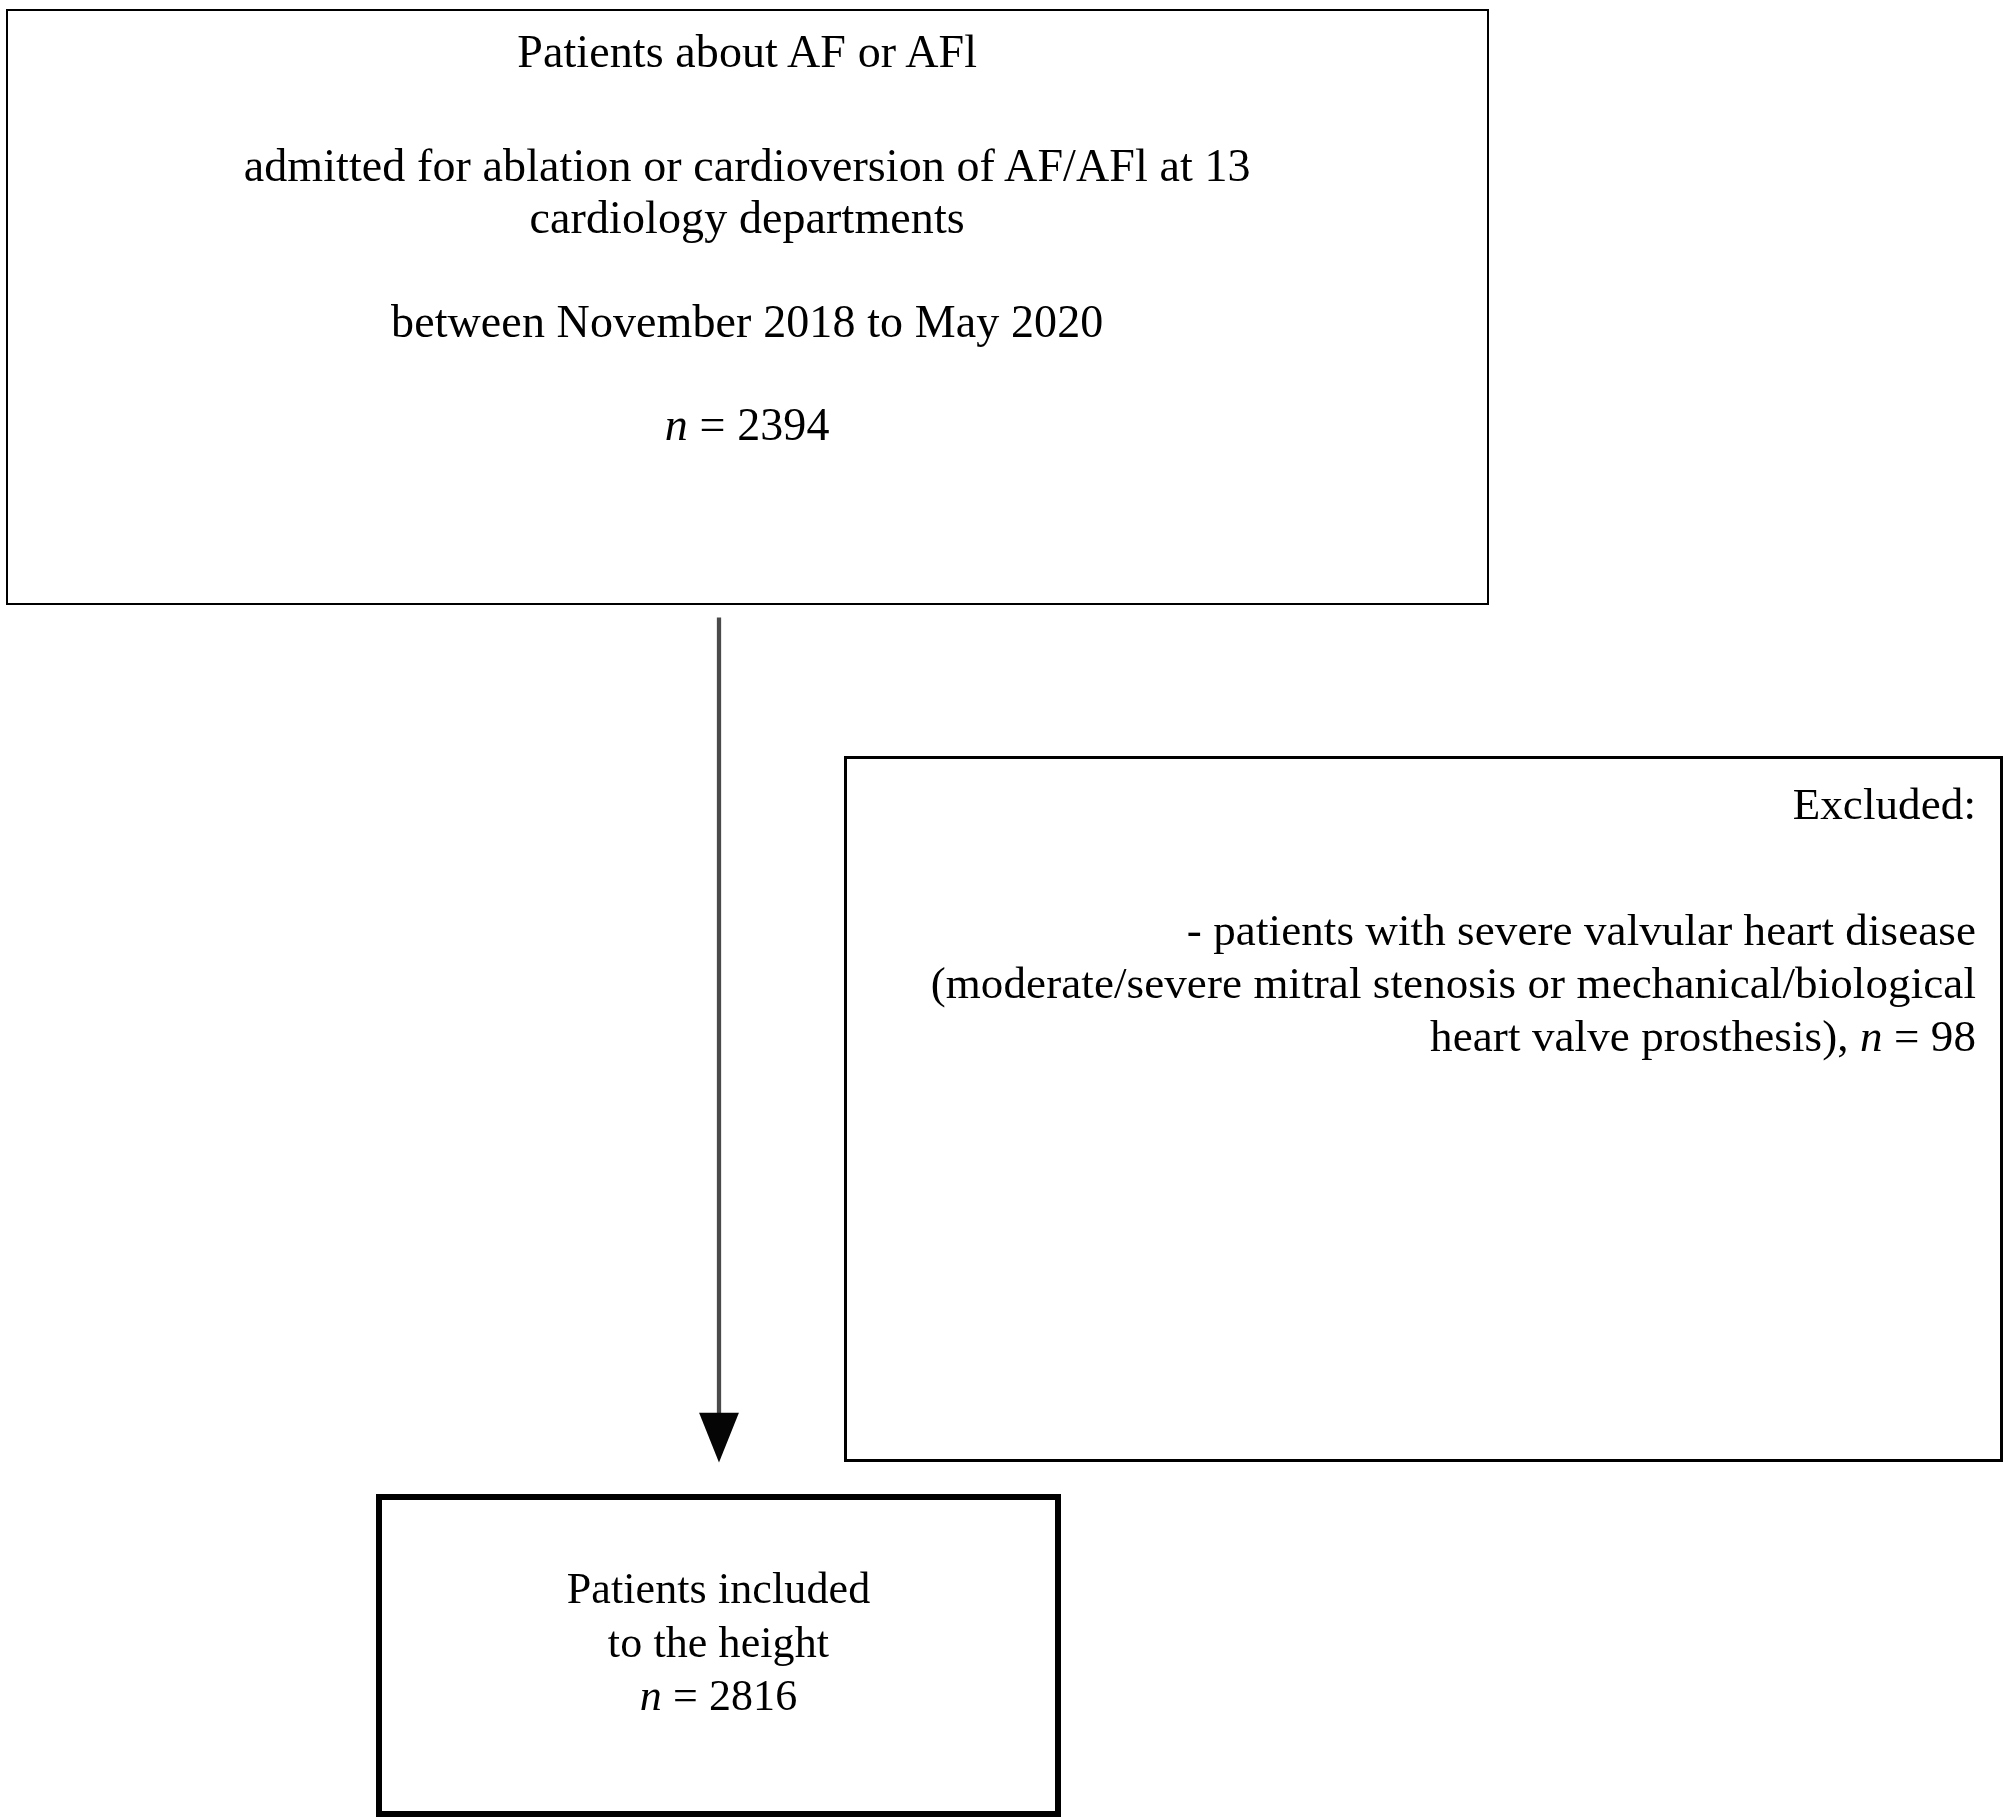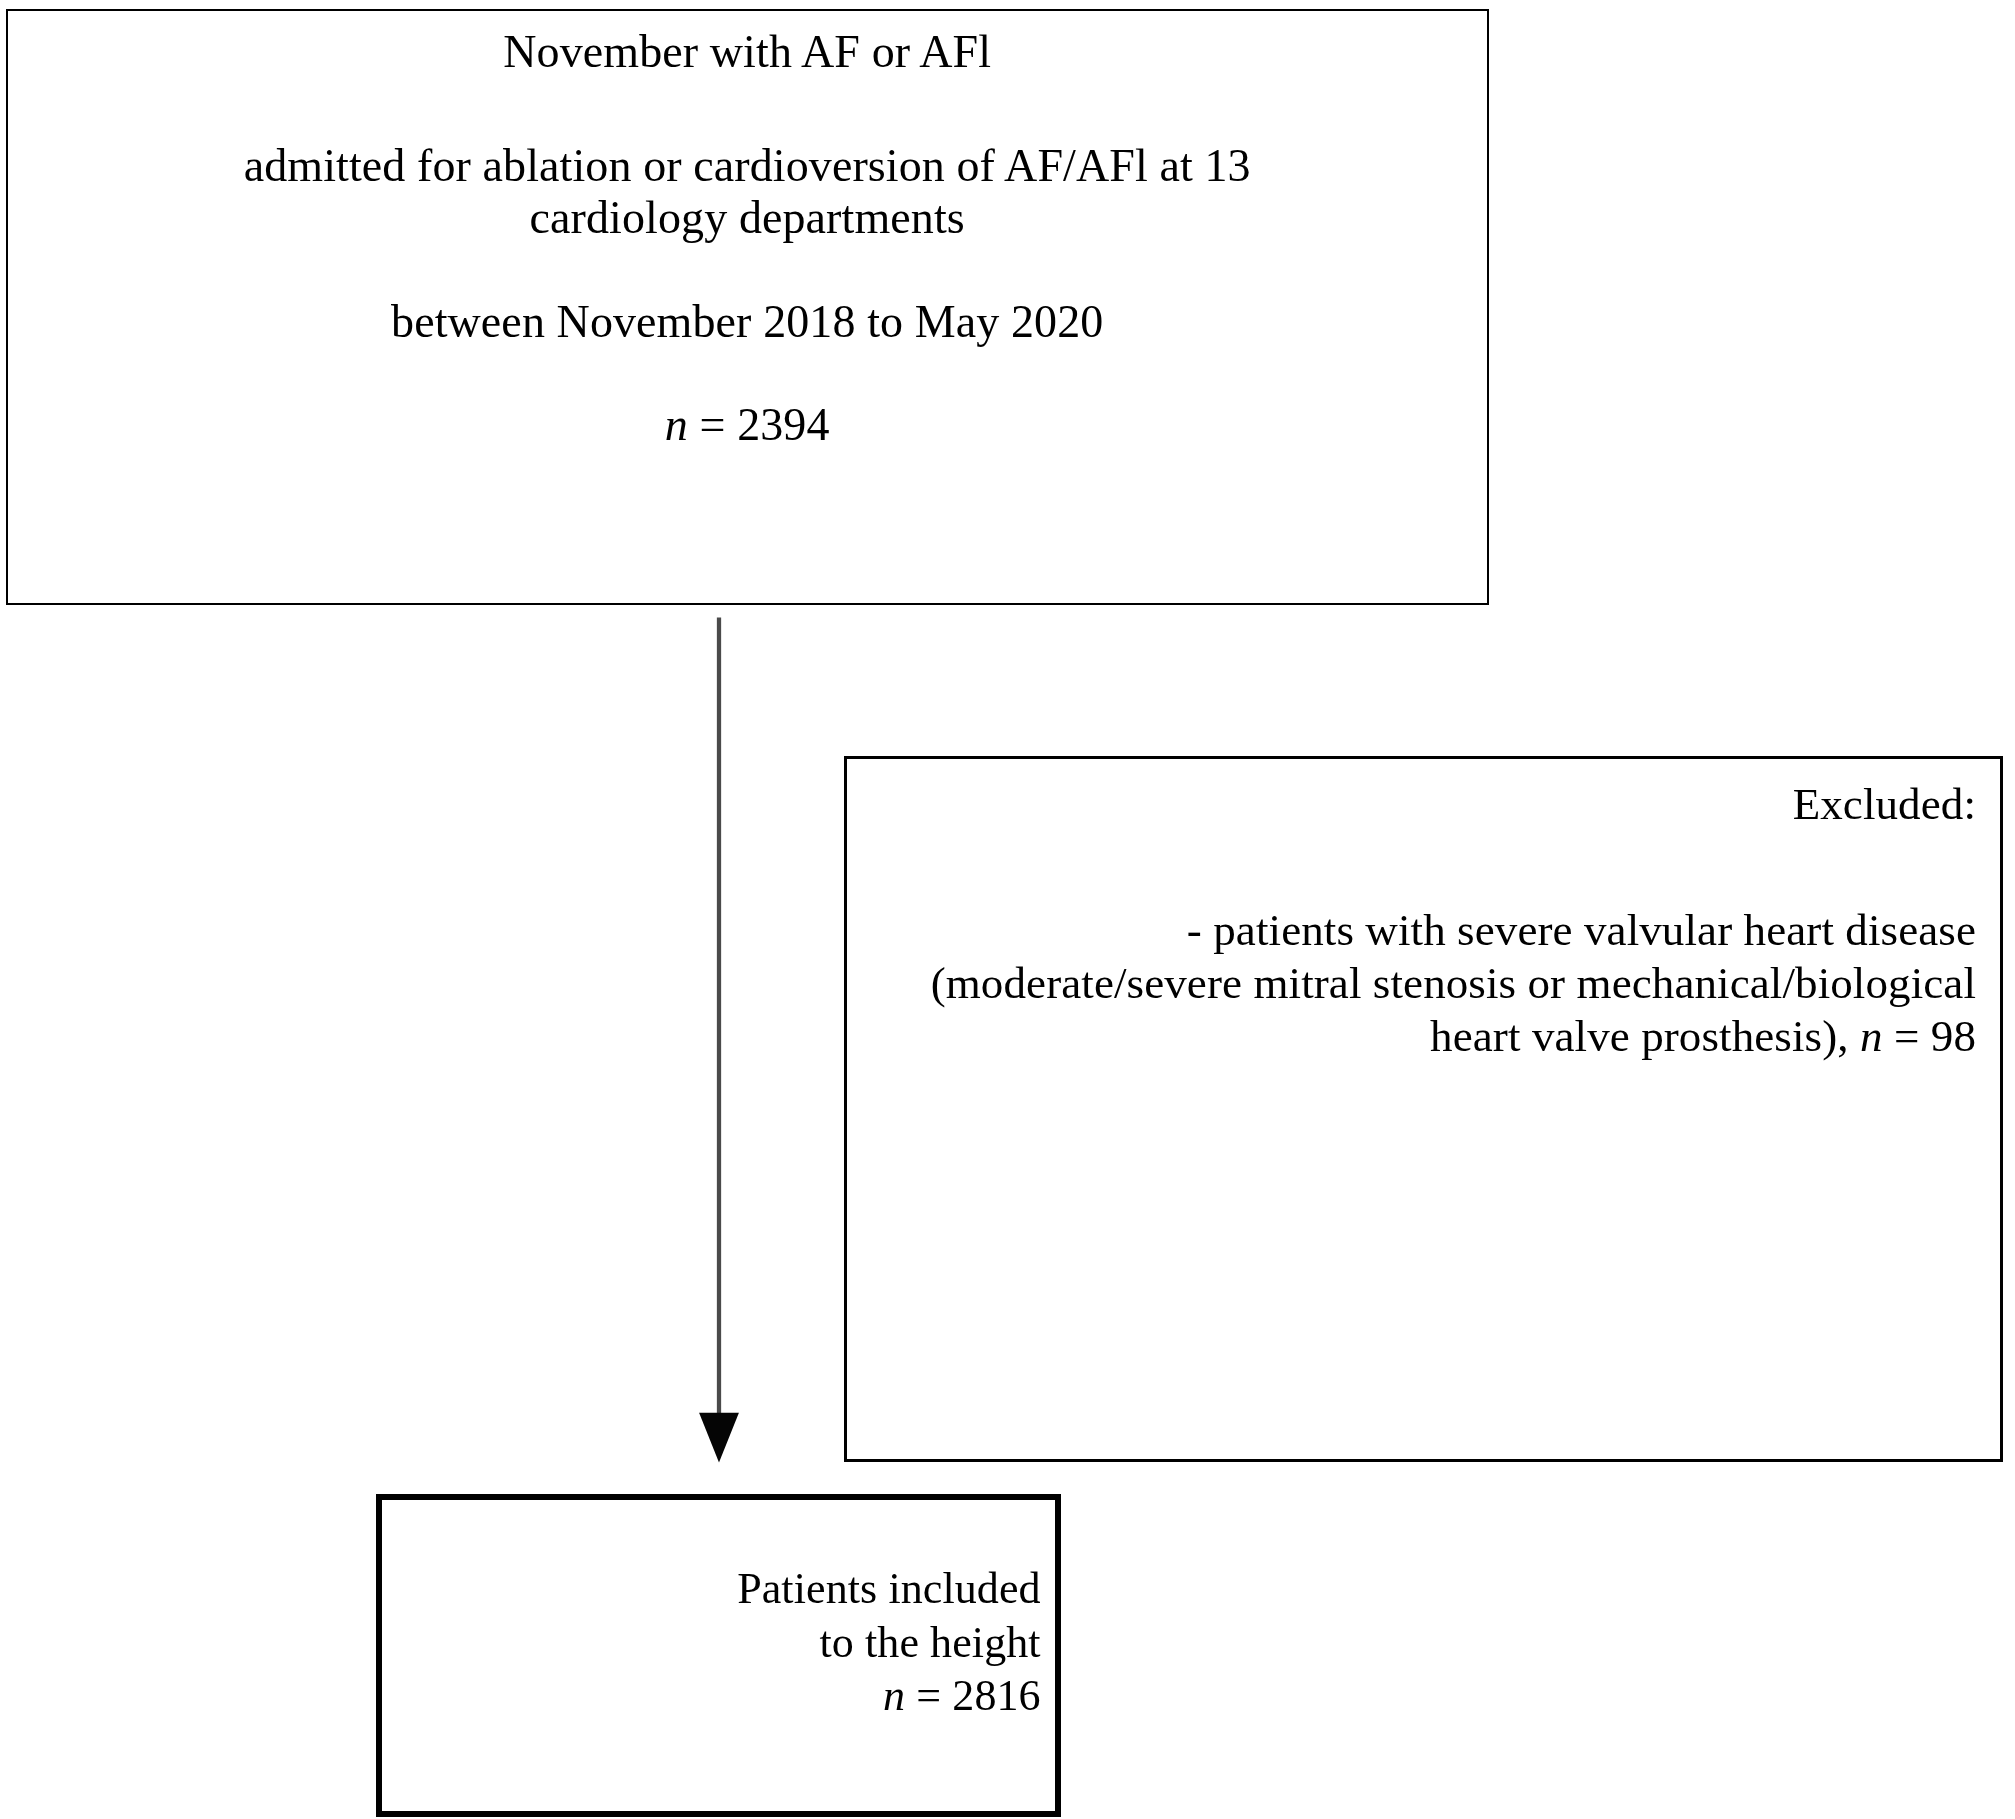--- a/index.html
+++ b/index.html
@@ -43,21 +43,21 @@
     text-align: right;
     padding: 18.6px 24px 0 24px;
     border-width: 3.6px;
   }
 
   #box-included {
     left: 376px;
     top: 1494px;
     width: 685px;
     height: 323px;
-    text-align: right;
+    text-align: center;
     padding: 62px 14.3px 0 14.3px;
     border-width: 6.4px;
   }
 
   
   .line {
     font-size: 46px;
     line-height: 1.12;
     letter-spacing: 0.1px;
     white-space: normal;
@@ -90,21 +90,21 @@
     height: 855px;
     pointer-events: none;
   }
 </style>
 </head>
 <body>
 
 <div id="canvas">
 
   <div class="flow-box" id="box-enrollment">
-    <div class="line">November with AF or AFl</div>
+    <div class="line">Patients about AF or AFl</div>
     <div class="gap-lg"></div>
     <div class="line tight">admitted for ablation or cardioversion of AF/AFl at 13</div>
     <div class="line tight">cardiology departments</div>
     <div class="gap-md"></div>
     <div class="line">between November 2018 to May 2020</div>
     <div class="gap-md"></div>
     <div class="line"><span class="italic-n">n</span><span>&nbsp;</span><span>=</span><span>&nbsp;</span><span>2394</span></div>
   </div>
 
   <div id="connector">

